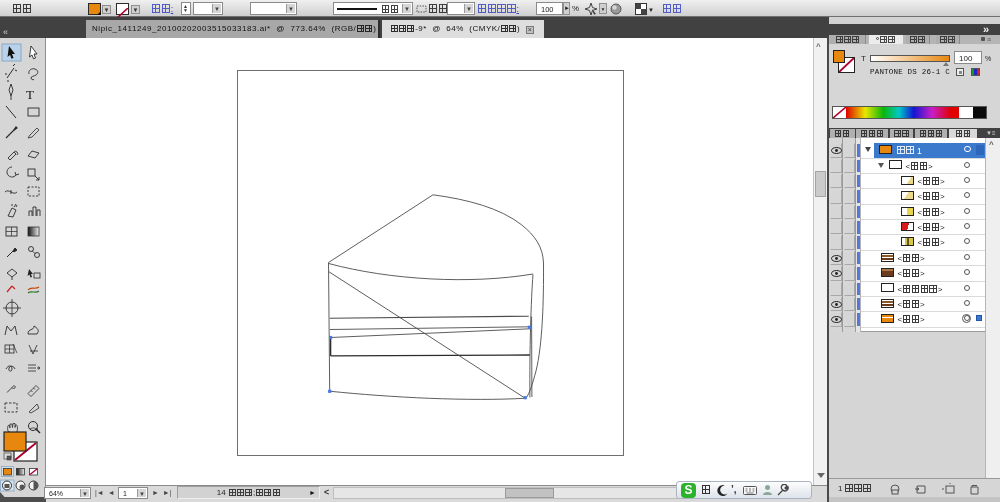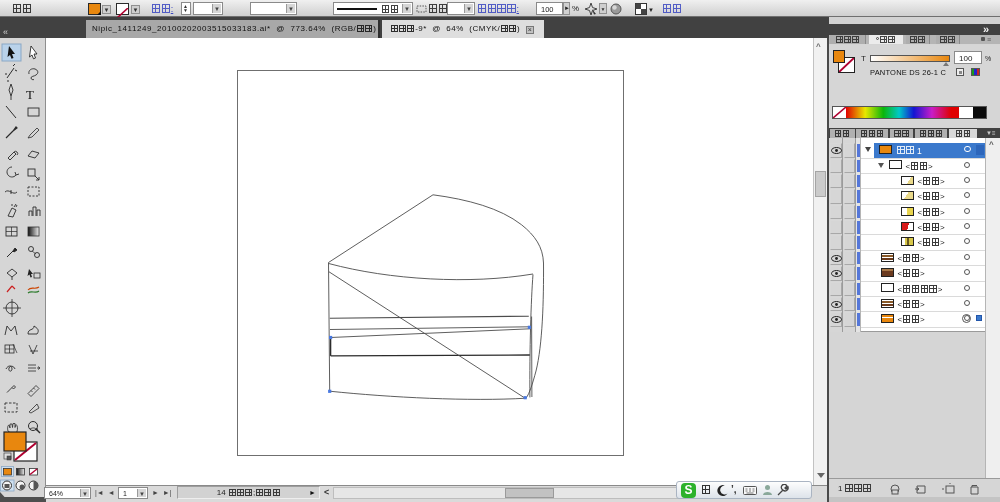--- a/index.html
+++ b/index.html
@@ -280,21 +280,21 @@
     <div class="abs" style="left:9px;top:12px;width:17px;height:16px;background:#fff;border:1px solid #222">
       <svg width="15" height="14">
             <line x1="0" y1="14" x2="15" y2="0" stroke="#b00030" stroke-width="2"></line>
           </svg></div>
     <div class="abs" style="left:4px;top:5px;width:12px;height:13px;background:#e8870e;border:1px solid #222"></div>
     <div class="abs" style="left:32px;top:9px;color:#222;font-size:8px">T</div>
     <div class="abs" style="left:41px;top:10px;width:80px;height:7px;border:1px solid #555;background:linear-gradient(90deg,#fff,#e8870e)"></div>
     <div class="abs" style="left:114px;top:17px;border-left:3px solid transparent;border-right:3px solid transparent;border-bottom:4px solid #777"></div>
     <div class="abs combo" style="left:125px;top:6px;width:28px;height:13px;padding:2px 0 0 4px;font-size:8px">100</div>
     <div class="abs" style="left:156px;top:10px;color:#222;font-size:7px">%</div>
-    <div class="abs" style="left:41px;top:22.5px;color:#111;font-size:7.5px;letter-spacing:0.2px;font-family:Liberation Sans, sans-serif">PANTONE DS 26-1 C</div>
+    <div class="abs" style="left:41px;top:22.5px;color:#111;font-size:7.5px;letter-spacing:0.2px;font-family:Liberation Mono, monospace">PANTONE DS 26-1 C</div>
     <div class="abs" style="left:127px;top:23px;width:8px;height:8px;background:#eee;border:1px solid #555">
           <div class="abs" style="left:2px;top:2px;width:3px;height:3px;background:#888"></div>
         </div>
     <div class="abs" style="left:142px;top:23px;width:9px;height:8px;border:1px solid #555;background:linear-gradient(90deg,#1a9a1a 33%,#2222cc 33%,#2222cc 66%,#cc2222 66%)"></div>
     <div class="abs" style="left:3px;top:60.9px;width:155px;height:13px;border:1px solid #555">
       <div class="abs" style="left:0;top:0;width:13px;height:11px;background:#fff"><svg width="13" height="11">
               <line x1="0" y1="11" x2="13" y2="0" stroke="#b00030" stroke-width="1.6"></line>
             </svg></div>
       <div class="abs" style="left:13px;top:0;width:113px;height:11px;background:linear-gradient(90deg,#e00000,#e8e800 17%,#0ab60a 33%,#00c8c8 47%,#1414d2 60%,#c81ec8 76%,#e00000 93%)"></div>
       <div class="abs" style="left:126px;top:0;width:14px;height:11px;background:#fff"></div>

